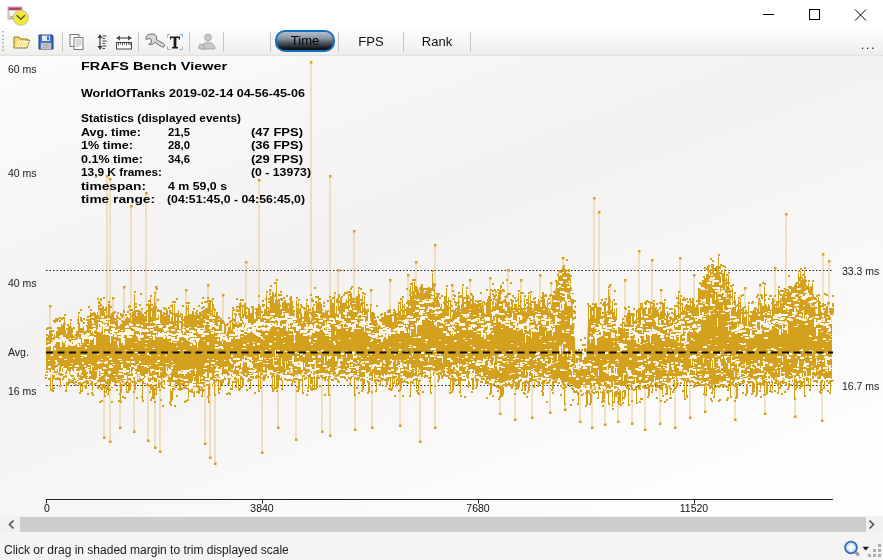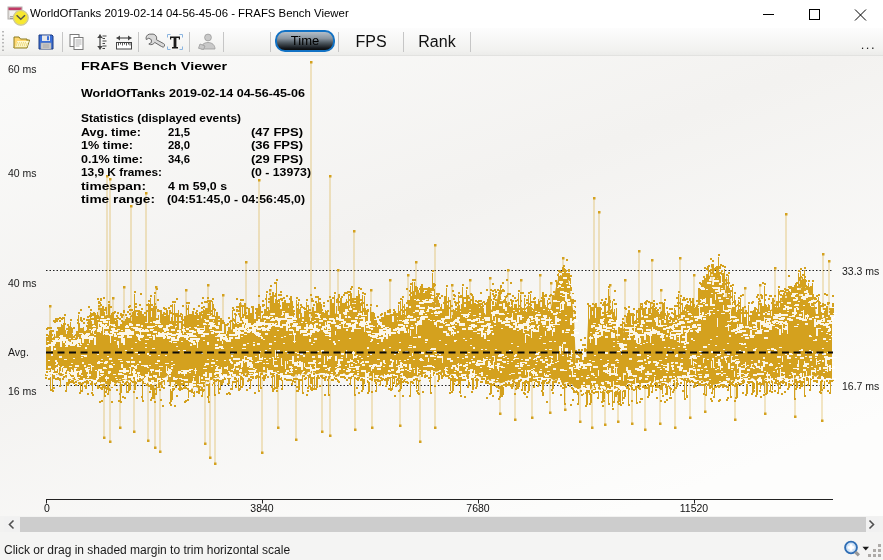--- a/index.html
+++ b/index.html
@@ -4,21 +4,21 @@
 <style>
 * { margin:0; padding:0; box-sizing:border-box; }
 html,body { width:883px; height:560px; overflow:hidden; font-family:"Liberation Sans", sans-serif; }
 body { position:relative; background:#fff; }
 .titlebar { position:absolute; left:0; top:0; width:883px; height:28px; background:#ffffff; }
 .title-text { position:absolute; left:30px; top:7px; font-size:11.4px; color:#000; white-space:nowrap; }
 .winbtn { position:absolute; top:0; width:45px; height:28px; }
 .toolbar { position:absolute; left:0; top:28px; width:883px; height:28px;
   background:linear-gradient(#fdfdfd,#f2f2f0 80%,#ececea); border-bottom:1px solid #e2e2e0; }
 .sep { position:absolute; top:4px; width:1px; height:20px; background:#c6c6c6; }
-.tbtxt { position:absolute; top:0; height:28px; line-height:28px; font-size:16px; color:#111; text-align:center; }
+.tbtxt { position:absolute; top:0; height:28px; line-height:28px; font-size:13px; color:#111; text-align:center; }
 .timebtn { position:absolute; left:275px; top:2px; width:60px; height:22px; border:2px solid #1272c4; border-radius:10px;
   background:linear-gradient(#b3bfca,#8a96a1 35%,#4e5860 60%,#14181c 90%,#0a0c0d);
   color:#000; font-size:13px; text-align:center; line-height:18px; }
 .chart { position:absolute; left:0; top:56px; width:883px; height:460px; }
 .hscroll { position:absolute; left:0; top:516px; width:883px; height:16px; background:#f2f2f1; }
 .statusbar { position:absolute; left:0; top:532px; width:883px; height:28px; background:#f4f4f3; }
 .status-text { position:absolute; left:4px; top:11px; font-size:12px; color:#1a1a1a; }
 </style>
 </head>
 <body>
@@ -27,21 +27,20 @@
   <svg width="26" height="26" style="position:absolute;left:6px;top:4px" viewBox="0 0 26 26">
     <rect x="1.5" y="2.5" width="15" height="13" fill="#b5b2ae"></rect>
     <rect x="2.5" y="3.5" width="13" height="11" fill="#d9d6d2"></rect>
     <rect x="2.5" y="3.5" width="13" height="2.6" fill="#c03a66"></rect>
     <rect x="3.5" y="7" width="6" height="6" fill="#f2f2f2"></rect>
     <path d="M4 14.5h8M4 12.5h4" stroke="#8a8a8a" stroke-width="0.7"></path>
     <circle cx="14.8" cy="13.8" r="7.4" fill="#f7e830" stroke="#c9c9c9" stroke-width="1.2"></circle>
     <circle cx="14.8" cy="13.8" r="7.4" fill="none" stroke="#d8cc58" stroke-width="0.6"></circle>
     <path d="M10.6 11.2l4.2 4 4.2-4" stroke="#56564a" stroke-width="1.5" fill="none"></path>
   </svg>
-  <div class="title-text">WorldOfTanks 2019-02-14 04-56-45-06 - FRAFS Bench Viewer</div>
   <svg class="winbtn" style="left:746px" viewBox="0 0 45 28">
       <path d="M17 14.5h11" stroke="#000" stroke-width="1"></path>
     </svg>
   <svg class="winbtn" style="left:792px" viewBox="0 0 45 28">
       <rect x="17.5" y="9.5" width="10" height="10" fill="none" stroke="#000" stroke-width="1"></rect>
     </svg>
   <svg class="winbtn" style="left:838px" viewBox="0 0 45 28">
       <path d="M17 9.5l11 11M28 9.5l-11 11" stroke="#000" stroke-width="1"></path>
     </svg>
 </div>
@@ -179,21 +178,21 @@
 <div class="hscroll">
   <svg width="883" height="16" viewBox="0 0 883 16">
     <rect x="4" y="1" width="875" height="15" fill="#f1f1f1"></rect>
     <rect x="20" y="1" width="846" height="15" fill="#cdcdcd"></rect>
     <path d="M13.5 4.5L9.5 8.5l4 4" stroke="#505050" stroke-width="1.6" fill="none"></path>
     <path d="M869.5 4.5l4 4-4 4" stroke="#505050" stroke-width="1.6" fill="none"></path>
   </svg>
 </div>
 
 <div class="statusbar">
-  <div class="status-text">Click or drag in shaded margin to trim horizontal scale</div>
+  <div class="status-text">Click or drag in shaded margin to trim displayed scale</div>
   <svg width="40" height="24" style="position:absolute;left:838px;top:6px" viewBox="0 0 40 24">
     <circle cx="13" cy="9.5" r="5.9" fill="#cfe2f6" stroke="#2e6db4" stroke-width="1.9"></circle>
     <path d="M13 6.2v6.6M9.7 9.5h6.6" stroke="#fff" stroke-width="2.7"></path>
     <path d="M17.3 13.8l3.6 3.6" stroke="#9a9a9a" stroke-width="3.2"></path>
     <path d="M24.5 8.8h6.5l-3.25 3.6z" fill="#1a1a1a"></path>
   </svg>
   <svg width="16" height="18" style="position:absolute;left:867px;top:10px" viewBox="0 0 16 18">
     <g fill="#aeaba8">
       <rect x="11" y="12" width="3" height="3"></rect>
       <rect x="11" y="7" width="3" height="3"></rect>

